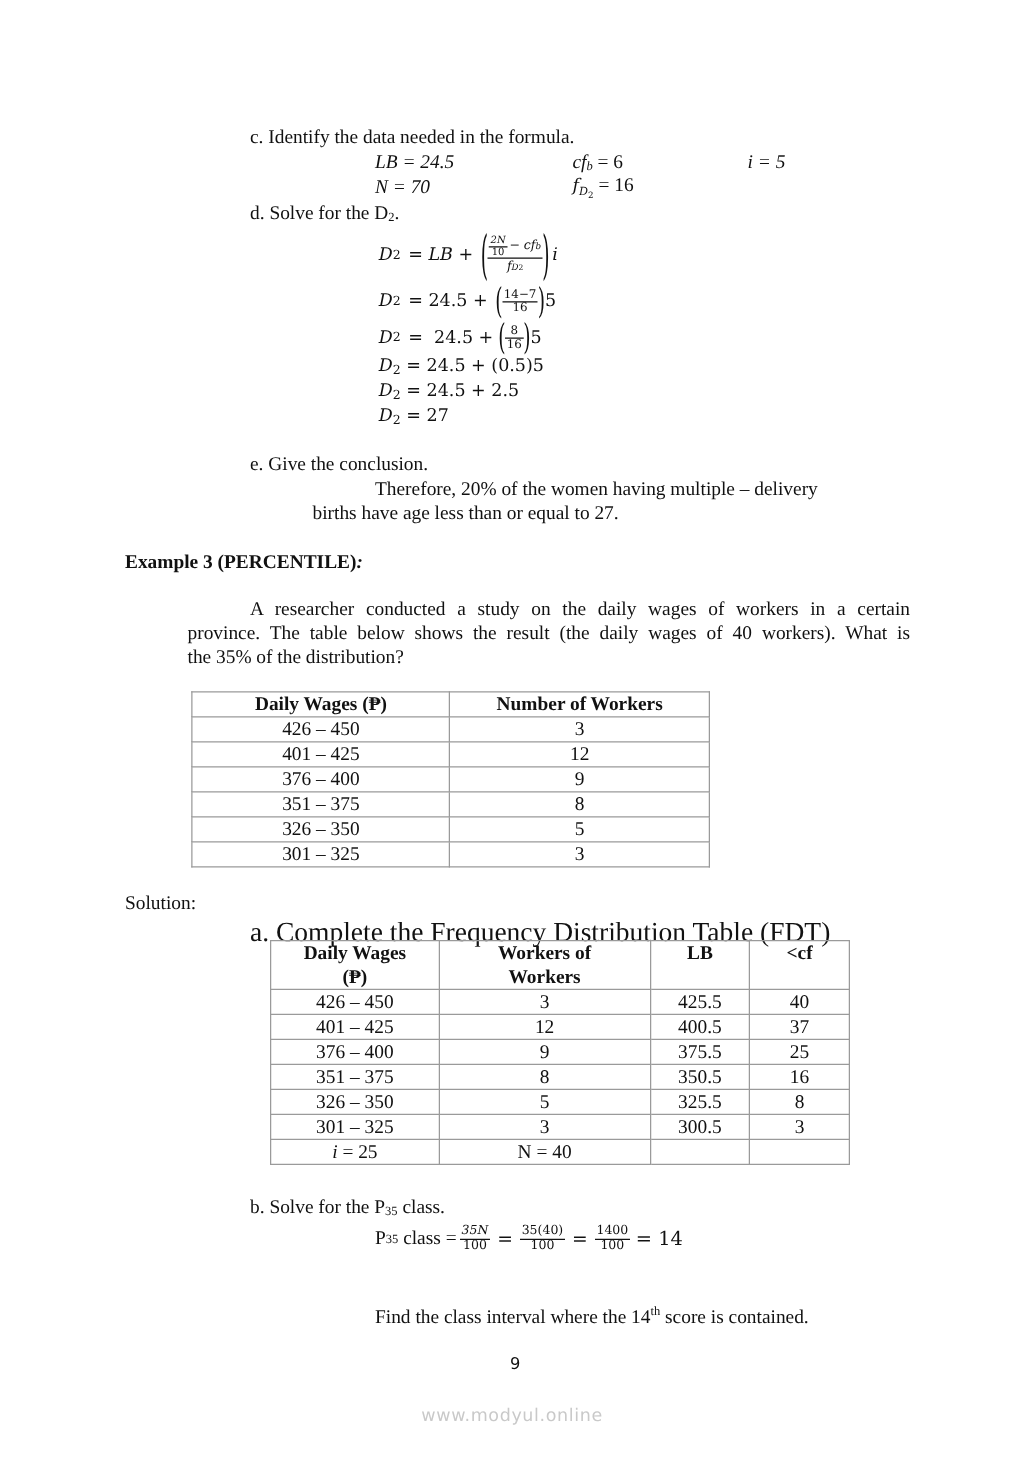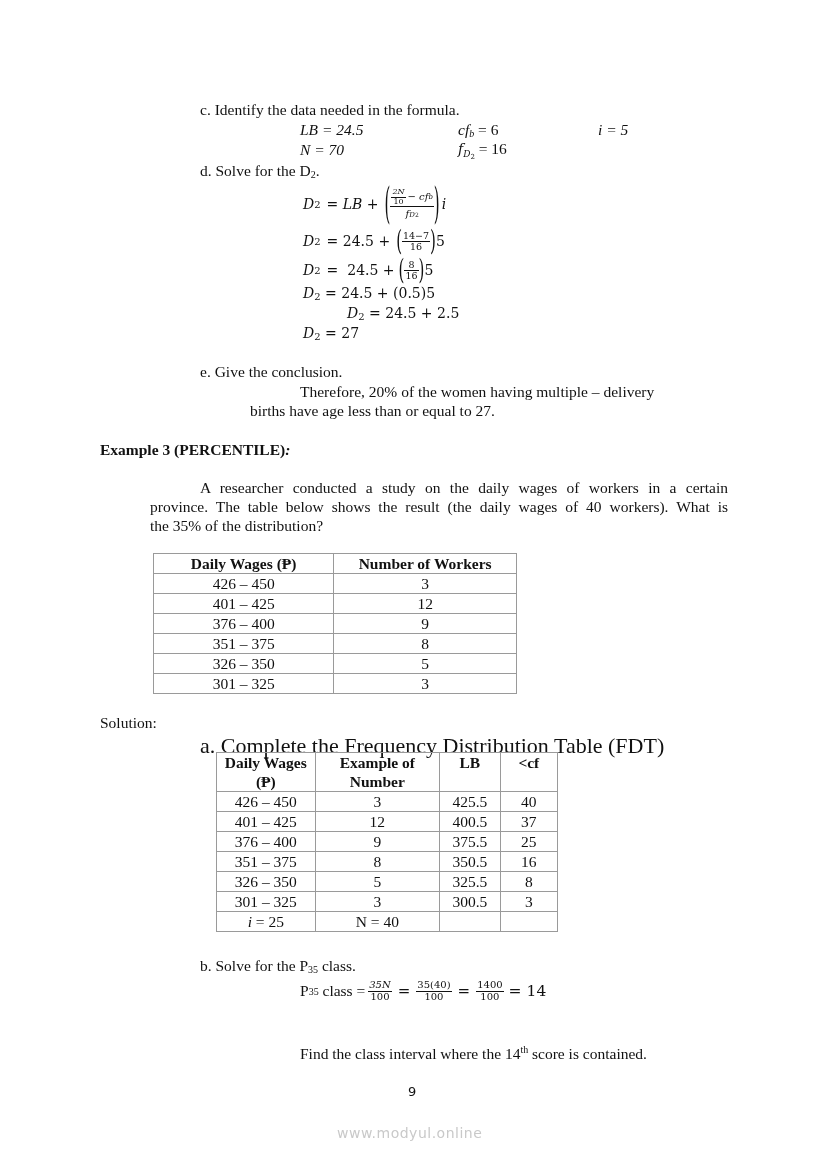--- a/index.html
+++ b/index.html
@@ -74,33 +74,33 @@
   <span class="paren" style="margin-left:4px;">(</span>
   <span class="frac">
       <span class="num">8</span>
       <span class="den">16</span>
     </span>
   <span class="paren">)</span>
   <span>5</span>
 </div>
 
 <div class="abs math" style="left:303px;top:285px;"><span class="mathi">D</span><span class="sub">2</span> <span>= 24.5 + (0.5)5</span></div>
-<div class="abs math" style="left:303px;top:305px;margin-left:44px;"><span class="mathi">D</span><span class="sub">2</span> <span>= 24.5 + 2.5</span></div>
+<div class="abs math" style="left:303px;top:305px;"><span class="mathi">D</span><span class="sub">2</span> <span>= 24.5 + 2.5</span></div>
 <div class="abs math" style="left:303px;top:325px;"><span class="mathi">D</span><span class="sub">2</span> <span>= 27</span></div>
 
 <div class="abs" style="left:200px;top:363px;">e. Give the conclusion.</div>
 <div class="abs" style="left:300px;top:383px;">Therefore, 20% of the women having multiple – delivery</div>
 <div class="abs" style="left:250px;top:402px;">births have age less than or equal to 27.</div>
 
 <div class="abs" style="left:100px;top:441px;font-weight:bold;"><span>Example 3 (PERCENTILE)</span><span class="it">:</span></div>
 <div class="abs" style="left:200px;top:479px;width:528px;text-align:justify;text-align-last:justify;">A researcher conducted a study on the daily wages of workers in a certain</div>
 <div class="abs" style="left:150px;top:498px;width:578px;text-align:justify;text-align-last:justify;">province. The table below shows the result (the daily wages of 40 workers). What is</div>
 <div class="abs" style="left:150px;top:517px;">the 35% of the distribution?</div>
 
-<table class="fdt" style="left:153px;top:553px;width:364px;">
+<table class="fdt" style="left:153px;top:553px;width:415px;">
   <colgroup>
       <col style="width:197px">
       <col style="width:198px">
     </colgroup>
   <tbody>
       <tr>
     <th>Daily Wages (₱)</th>
     <th>Number of Workers</th>
   </tr>
   <tr>
@@ -126,31 +126,31 @@
   <tr>
         <td>301 – 325</td>
         <td>3</td>
       </tr>
 </tbody>
   </table>
 
 <div class="abs" style="left:100px;top:714px;">Solution:</div>
 <div class="abs" style="left:200px;top:733px;font-size:22px;">a. Complete the Frequency Distribution Table (FDT)</div>
 
-<table class="fdt" style="left:216px;top:752px;width:342px;">
+<table class="fdt" style="left:216px;top:752px;width:464px;">
   <colgroup>
       <col style="width:115px">
       <col style="width:144px">
       <col style="width:68px">
       <col style="width:68px">
     </colgroup>
   <tbody>
       <tr>
     <th><span>Daily Wages</span><br><span>(₱)</span></th>
-    <th><span>Example of</span><br><span>Number</span></th>
+    <th><span>Workers of</span><br><span>Workers</span></th>
     <th style="vertical-align:top;">LB</th>
     <th style="vertical-align:top;">&lt;cf</th>
   </tr>
   <tr>
         <td>426 – 450</td>
         <td>3</td>
         <td>425.5</td>
         <td>40</td>
       </tr>
   <tr>

